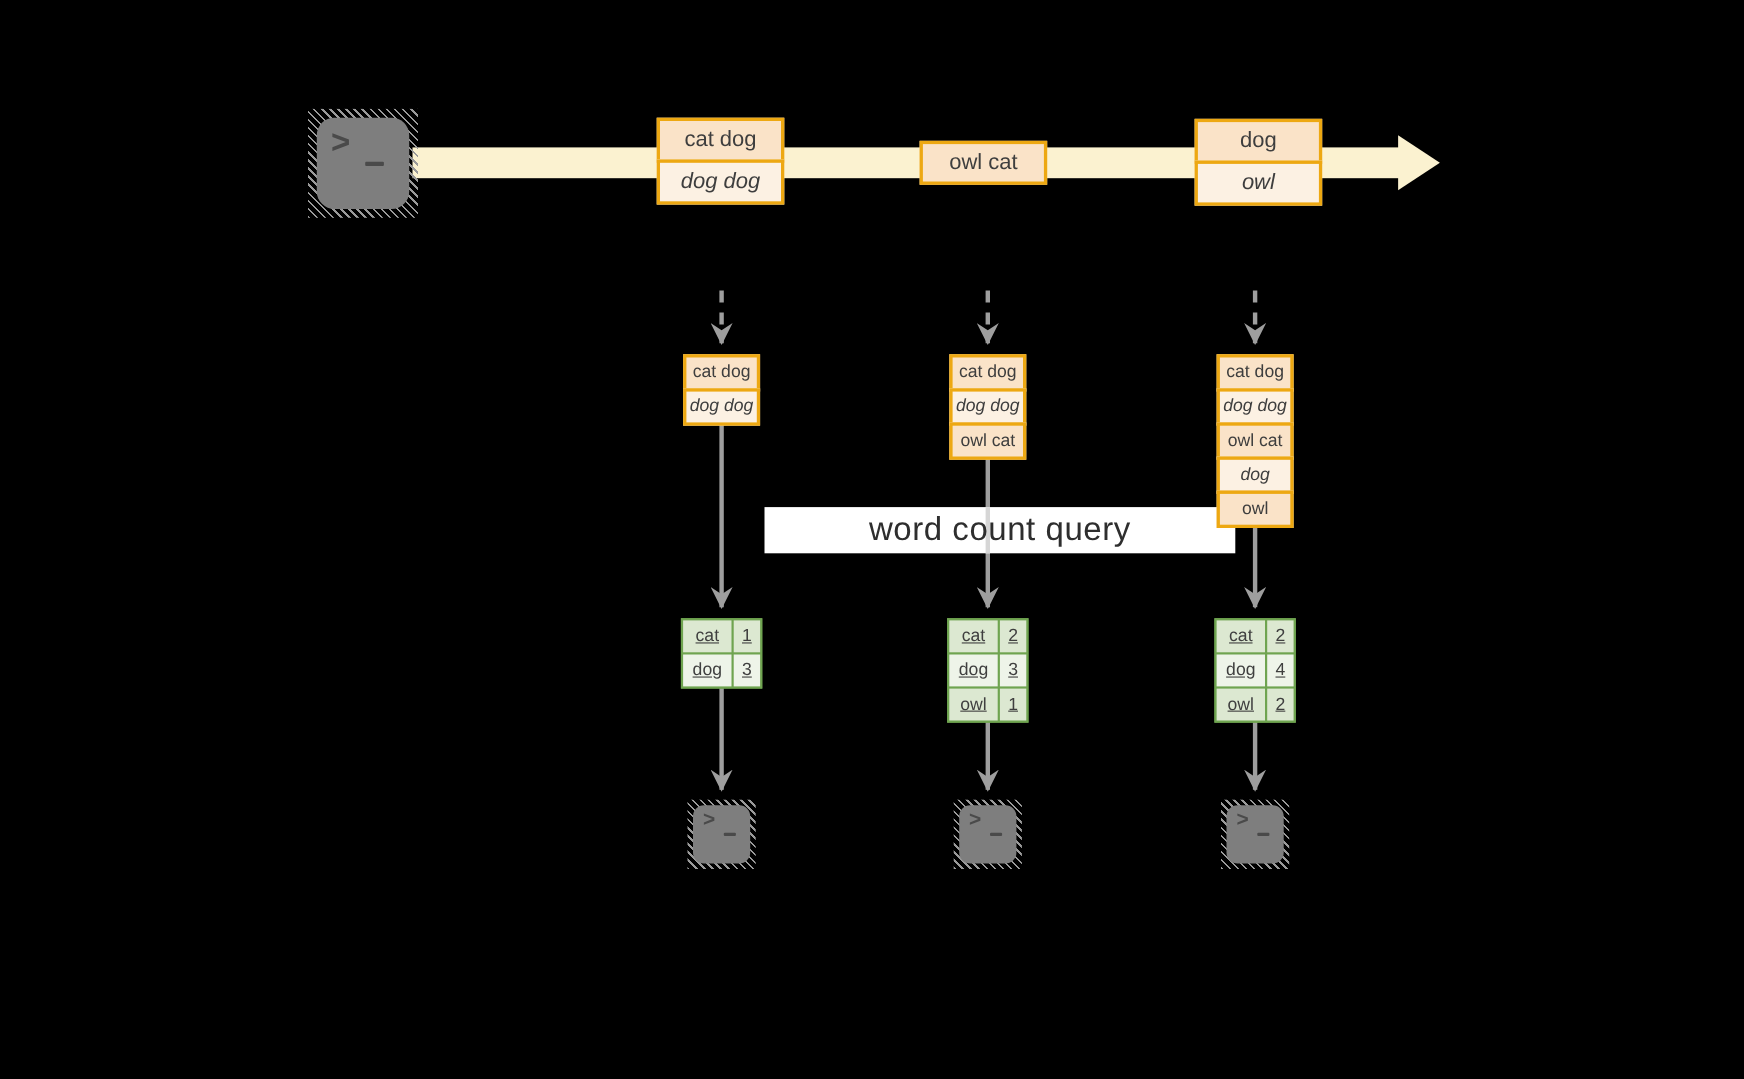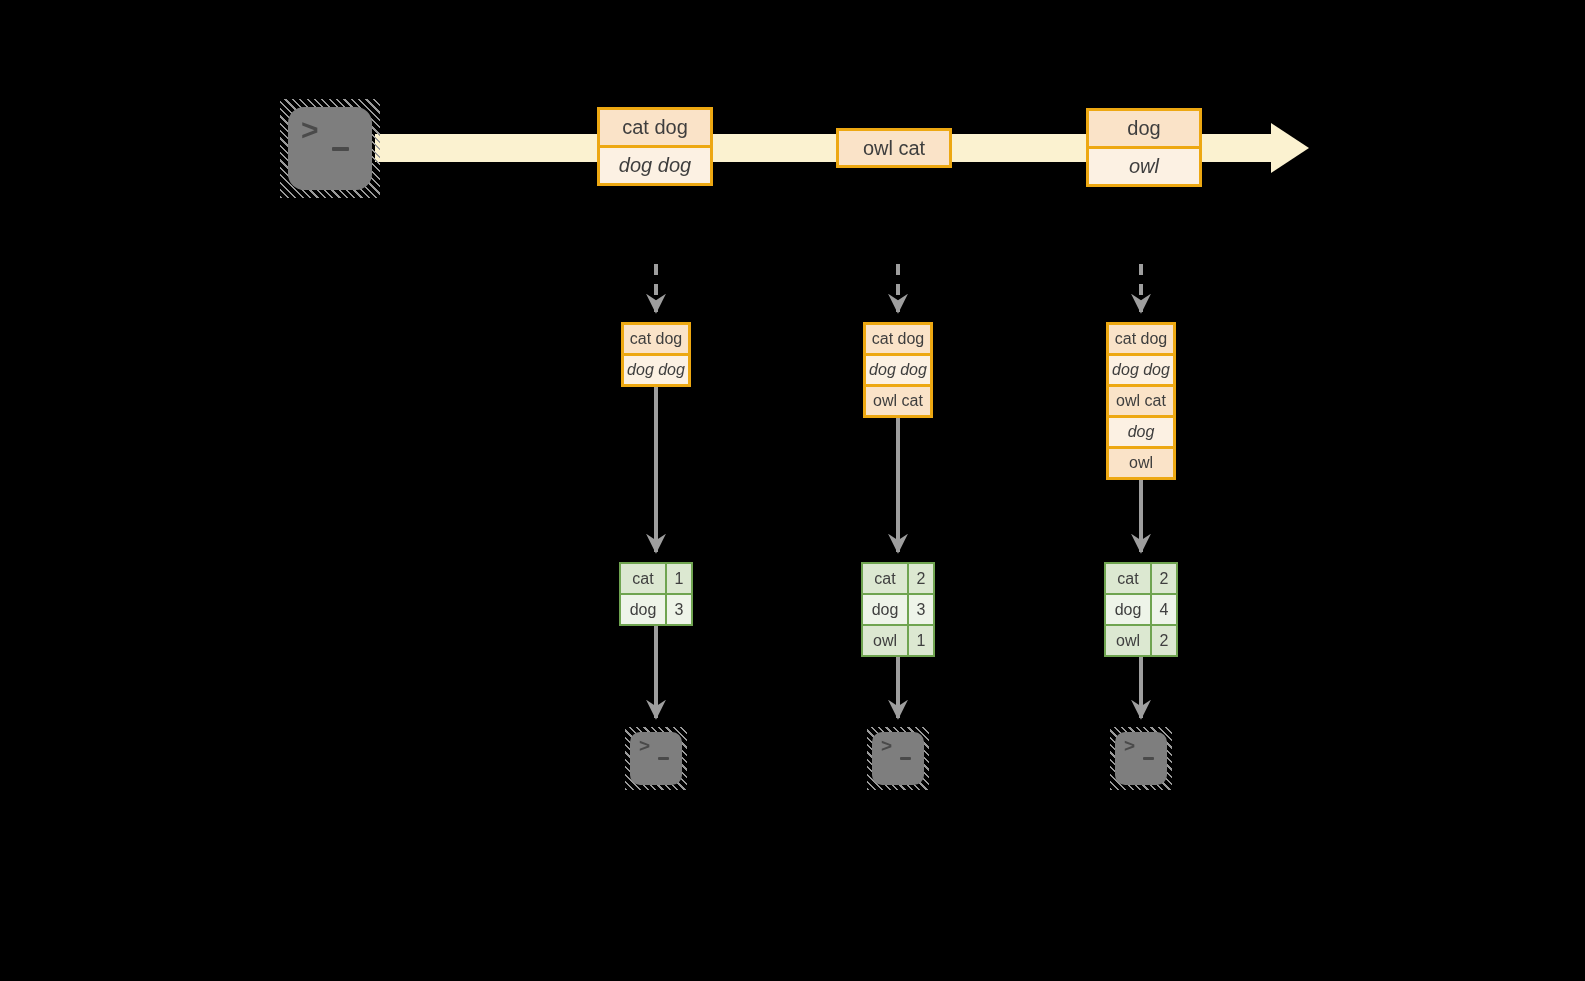--- a/index.html
+++ b/index.html
@@ -37,21 +37,21 @@
 
   
   .qbox{position:absolute;left:695px;top:461px;width:428px;height:42px;background:#ffffff;z-index:2;
         display:flex;align-items:center;justify-content:center;}
   .qline{position:absolute;left:201px;top:0;width:4px;height:100%;background:#d6d6d6;}
   .qtext{position:relative;font-size:30px;color:#2e2e2e;letter-spacing:0.5px;}
 
   
   .gtable{position:absolute;display:grid;grid-template-columns:44px 24px;grid-auto-rows:29px;gap:2px;
           background:#6FA450;border:2px solid #6FA450;z-index:3;}
-  .gcell{display:flex;align-items:center;justify-content:center;font-size:16px;background:#DCE8D1;color:#3f3f3f;}
+  .gcell{display:flex;align-items:center;justify-content:center;font-size:16px;background:#DCE8D1;color:#3f3f3f;text-decoration:underline;}
   .gcell.alt{background:#EEF4E9;}
 
   
   svg.connectors{position:absolute;left:0;top:0;z-index:1;pointer-events:none;}
 </style>
 </head>
 <body>
 
 <div class="stage">
 
@@ -90,20 +90,24 @@
     <div class="ocell alt">dog dog</div>
   </div>
   <div class="obox stream-box single" style="left:836px;top:128px;">
     <div class="ocell">owl cat</div>
   </div>
   <div class="obox stream-box" style="left:1086px;top:108px;">
     <div class="ocell">dog</div>
     <div class="ocell alt">owl</div>
   </div>
 
+  <div class="qbox">
+    <div class="qline"></div>
+    <span class="qtext">word count query</span>
+  </div>
 
   <div class="obox stack" style="left:621px;top:322px;">
     <div class="ocell">cat dog</div>
     <div class="ocell alt">dog dog</div>
   </div>
   <div class="obox stack" style="left:863px;top:322px;">
     <div class="ocell">cat dog</div>
     <div class="ocell alt">dog dog</div>
     <div class="ocell">owl cat</div>
   </div>

